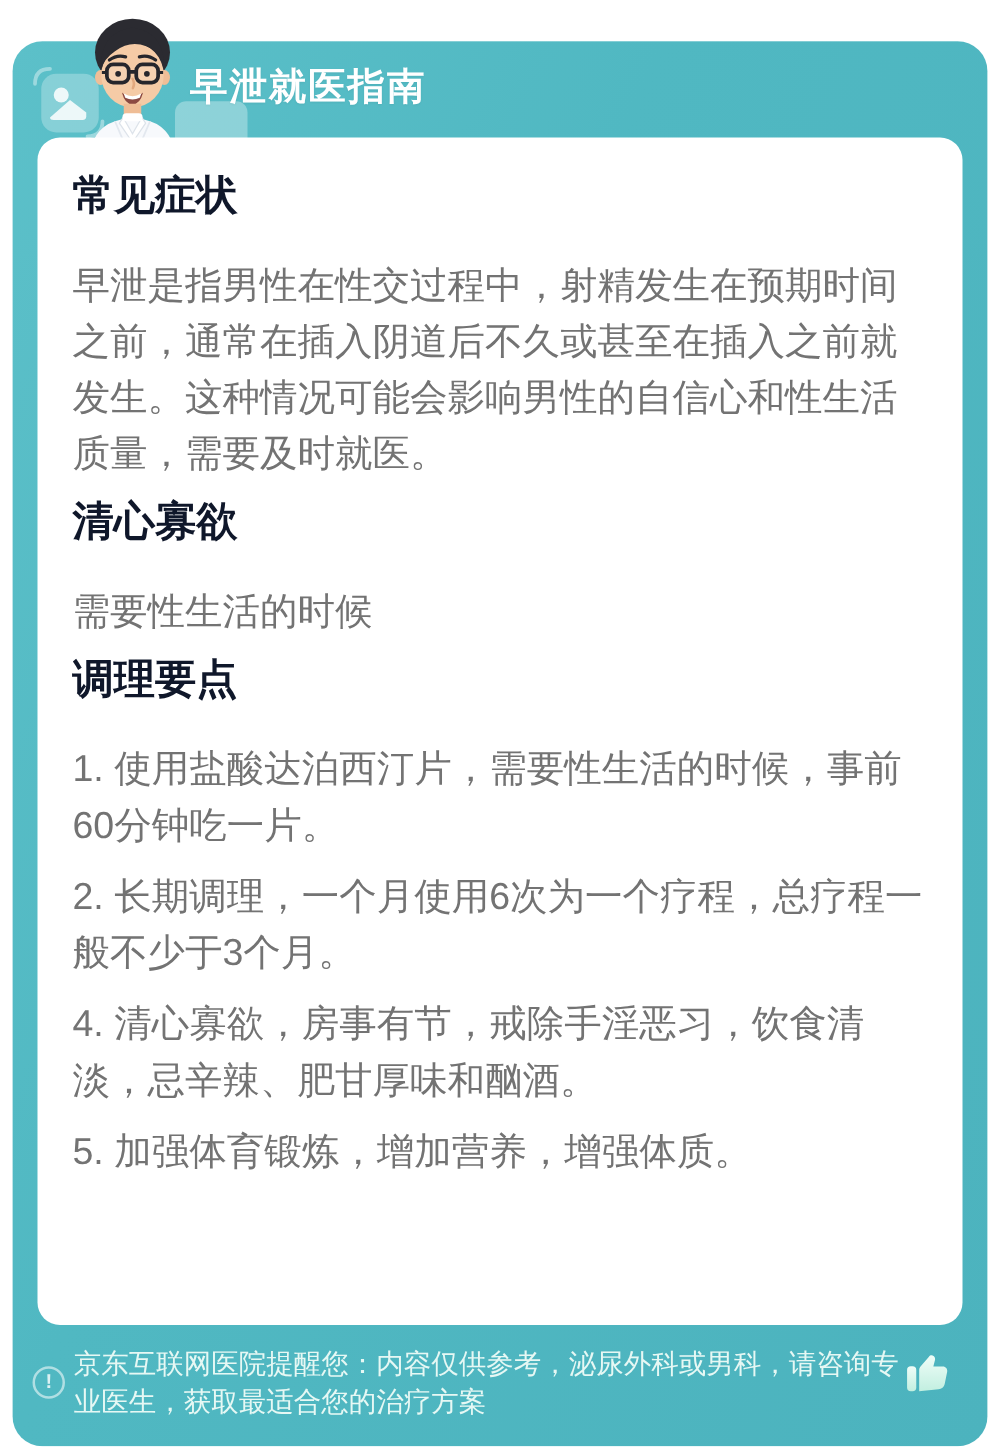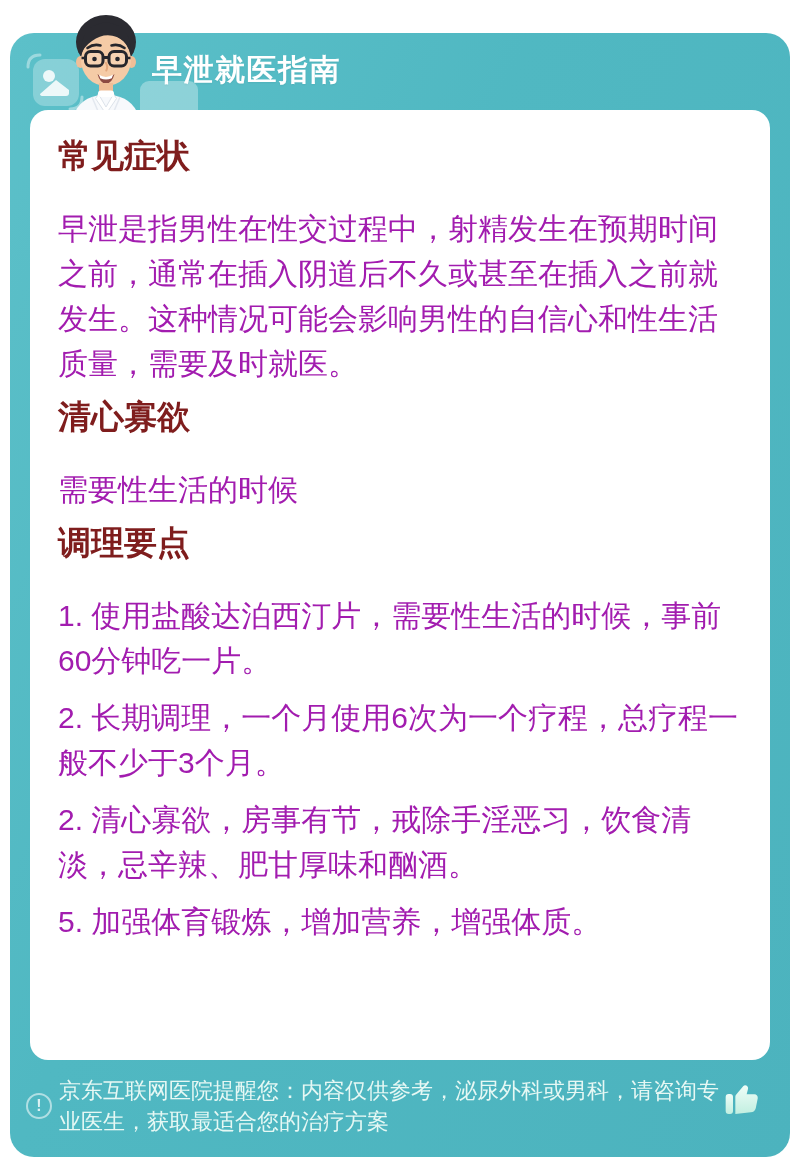--- a/index.html
+++ b/index.html
@@ -53,26 +53,26 @@
     width: 740px; height: 950px;
     background: #FFFFFF;
     border-radius: 18px;
     z-index: 3;
     padding: 29px 24px 0 28px;
   }
 
   .card h2 {
     font-size: 33px; line-height: 34px;
     font-weight: 700;
-    color: #7f1d1d;
+    color: #0f172a;
     margin: 0 0 33px 0;
   }
   .card p {
     font-size: 30px; line-height: 45px;
-    color: #a21caf;
+    color: #737373;
     margin: 0 0 12px 0;
   }
   .card p.last-of-section { margin-bottom: 14px; }
 
   
   .footer {
     position: absolute; left: 0; bottom: 0;
     width: 100%; height: 99px;
     display: flex;
     align-items: center;
@@ -146,21 +146,21 @@
   <div class="card">
     <h2>常见症状</h2>
     <p class="last-of-section">早泄是指男性在性交过程中，射精发生在预期时间之前，通常在插入阴道后不久或甚至在插入之前就发生。这种情况可能会影响男性的自信心和性生活质量，需要及时就医。</p>
 
     <h2>清心寡欲</h2>
     <p class="last-of-section">需要性生活的时候</p>
 
     <h2>调理要点</h2>
     <p>1. 使用盐酸达泊西汀片，需要性生活的时候，事前60分钟吃一片。</p>
     <p>2. 长期调理，一个月使用6次为一个疗程，总疗程一般不少于3个月。</p>
-    <p>2. 清心寡欲，房事有节，戒除手淫恶习，饮食清淡，忌辛辣、肥甘厚味和酗酒。</p>
+    <p>4. 清心寡欲，房事有节，戒除手淫恶习，饮食清淡，忌辛辣、肥甘厚味和酗酒。</p>
     <p>5. 加强体育锻炼，增加营养，增强体质。</p>
   </div>
 
   <div class="footer">
     <div class="info-icon">
       <span>!</span>
     </div>
     <div class="disclaimer">京东互联网医院提醒您：内容仅供参考，泌尿外科或男科，请咨询专业医生，获取最适合您的治疗方案</div>
     <div class="thumb-wrap">
       <svg width="40" height="40" viewBox="0 0 24 24">

